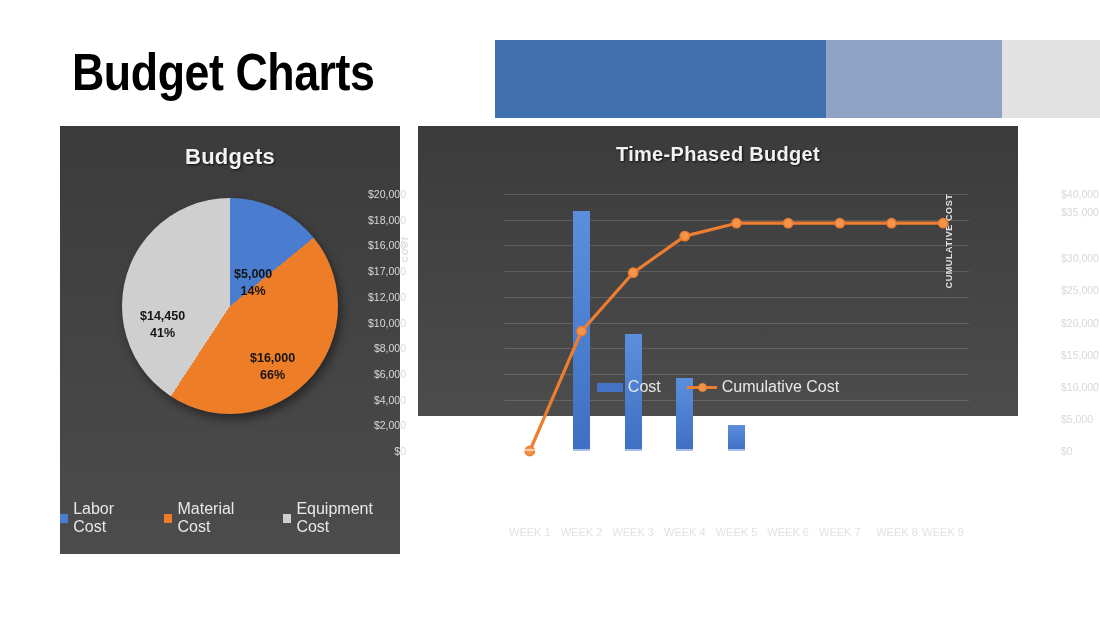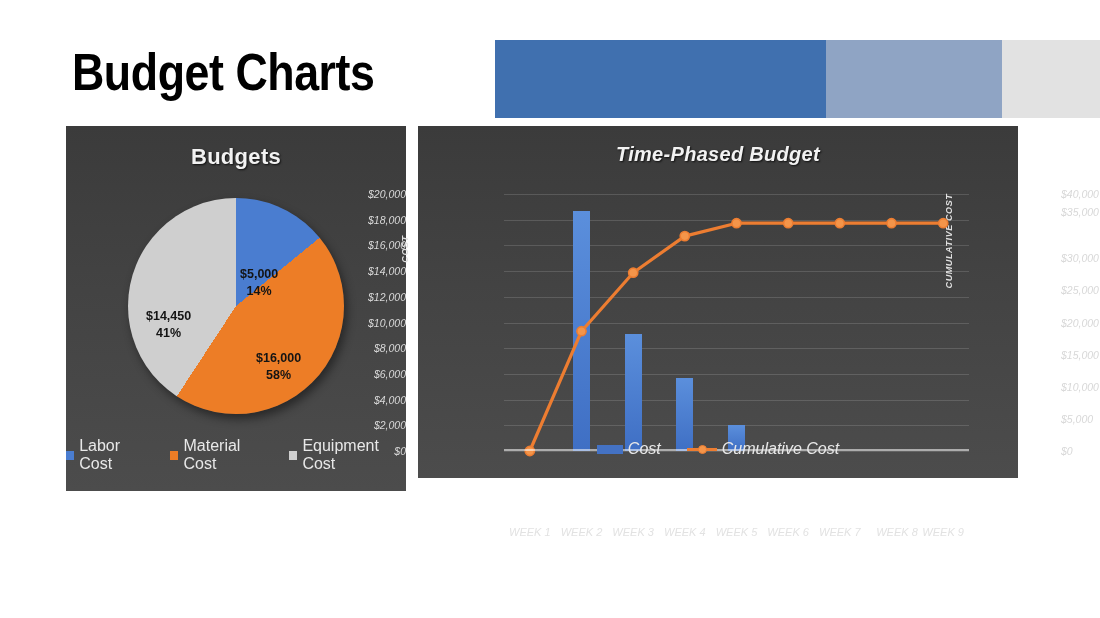--- a/index.html
+++ b/index.html
@@ -46,22 +46,22 @@
   .panel-title{
     width:100%;
     text-align:center;
     color:#f2f2f2;
     font-weight:bold;
     text-shadow:1px 1px 2px rgba(0,0,0,.75);
   }
 
   
   #pie-panel{
-    left:66px; top:126px;
-    width:340px; height:365px;
+    left:60px; top:126px;
+    width:340px; height:428px;
   }
   #pie-title{ margin-top:18px; font-size:22px; letter-spacing:.3px; }
 
   #pie-wrap{
     position:absolute;
     left:62px; top:72px;
     width:216px; height:216px;
   }
   #pie-disc{
     position:absolute; inset:0;
@@ -91,21 +91,21 @@
   }
   .legend-item{
     display:flex; align-items:center; gap:5px;
     color:#e8e8e8; font-size:16px;
   }
   .legend-swatch{ width:9px; height:9px; display:inline-block; }
 
   
   #tpb-panel{
     left:418px; top:126px;
-    width:600px; height:352px;font-style:italic;
+    width:600px; height:290px;
   }
   #tpb-title{ margin-top:17px; font-size:20px; letter-spacing:.3px; }
 
   #plot-area{
     position:absolute;
     left:86px; top:68px;
     width:465px; height:257px;
   }
   .gridline{
     position:absolute; left:0; right:0;
@@ -204,21 +204,21 @@
   <div id="pie-wrap">
     <div id="pie-disc" style="background: conic-gradient(rgb(74, 125, 208) 0deg, rgb(74, 125, 208) 50.78deg, rgb(237, 125, 38) 50.78deg, rgb(237, 125, 38) 213.26deg, rgb(207, 207, 207) 213.26deg, rgb(207, 207, 207) 360deg);"></div>
 
     <div class="pie-label" id="pie-label-labor">
       <span>$5,000</span><br>
       <span>14%</span>
     </div>
 
     <div class="pie-label" id="pie-label-material">
       <span>$16,000</span><br>
-      <span>58%</span>
+      <span>66%</span>
     </div>
 
     <div class="pie-label" id="pie-label-equipment">
       <span>$14,450</span><br>
       <span>41%</span>
     </div>
   </div>
 
   <div id="pie-legend">
     <div class="legend-item">
@@ -253,21 +253,21 @@
         <div class="gridline" style="top: 154.2px;"></div>
         <div class="gridline" style="top: 179.9px;"></div>
         <div class="gridline" style="top: 205.6px;"></div>
         <div class="gridline" style="top: 231.3px;"></div>
         <div class="gridline" style="top: 257px;"></div>
       </div>
     <div id="ytick-left-layer">
         <div class="ytick ytick-left" style="top: -5px;">$20,000</div>
         <div class="ytick ytick-left" style="top: 20.7px;">$18,000</div>
         <div class="ytick ytick-left" style="top: 46.4px;">$16,000</div>
-        <div class="ytick ytick-left" style="top: 72.1px;">$14,000</div>
+        <div class="ytick ytick-left" style="top: 72.1px;">$17,000</div>
         <div class="ytick ytick-left" style="top: 97.8px;">$12,000</div>
         <div class="ytick ytick-left" style="top: 123.5px;">$10,000</div>
         <div class="ytick ytick-left" style="top: 149.2px;">$8,000</div>
         <div class="ytick ytick-left" style="top: 174.9px;">$6,000</div>
         <div class="ytick ytick-left" style="top: 200.6px;">$4,000</div>
         <div class="ytick ytick-left" style="top: 226.3px;">$2,000</div>
         <div class="ytick ytick-left" style="top: 252px;">$0</div>
       </div>
     <div id="ytick-right-layer">
         <div class="ytick ytick-right" style="top: -5px;">$40,000</div>

